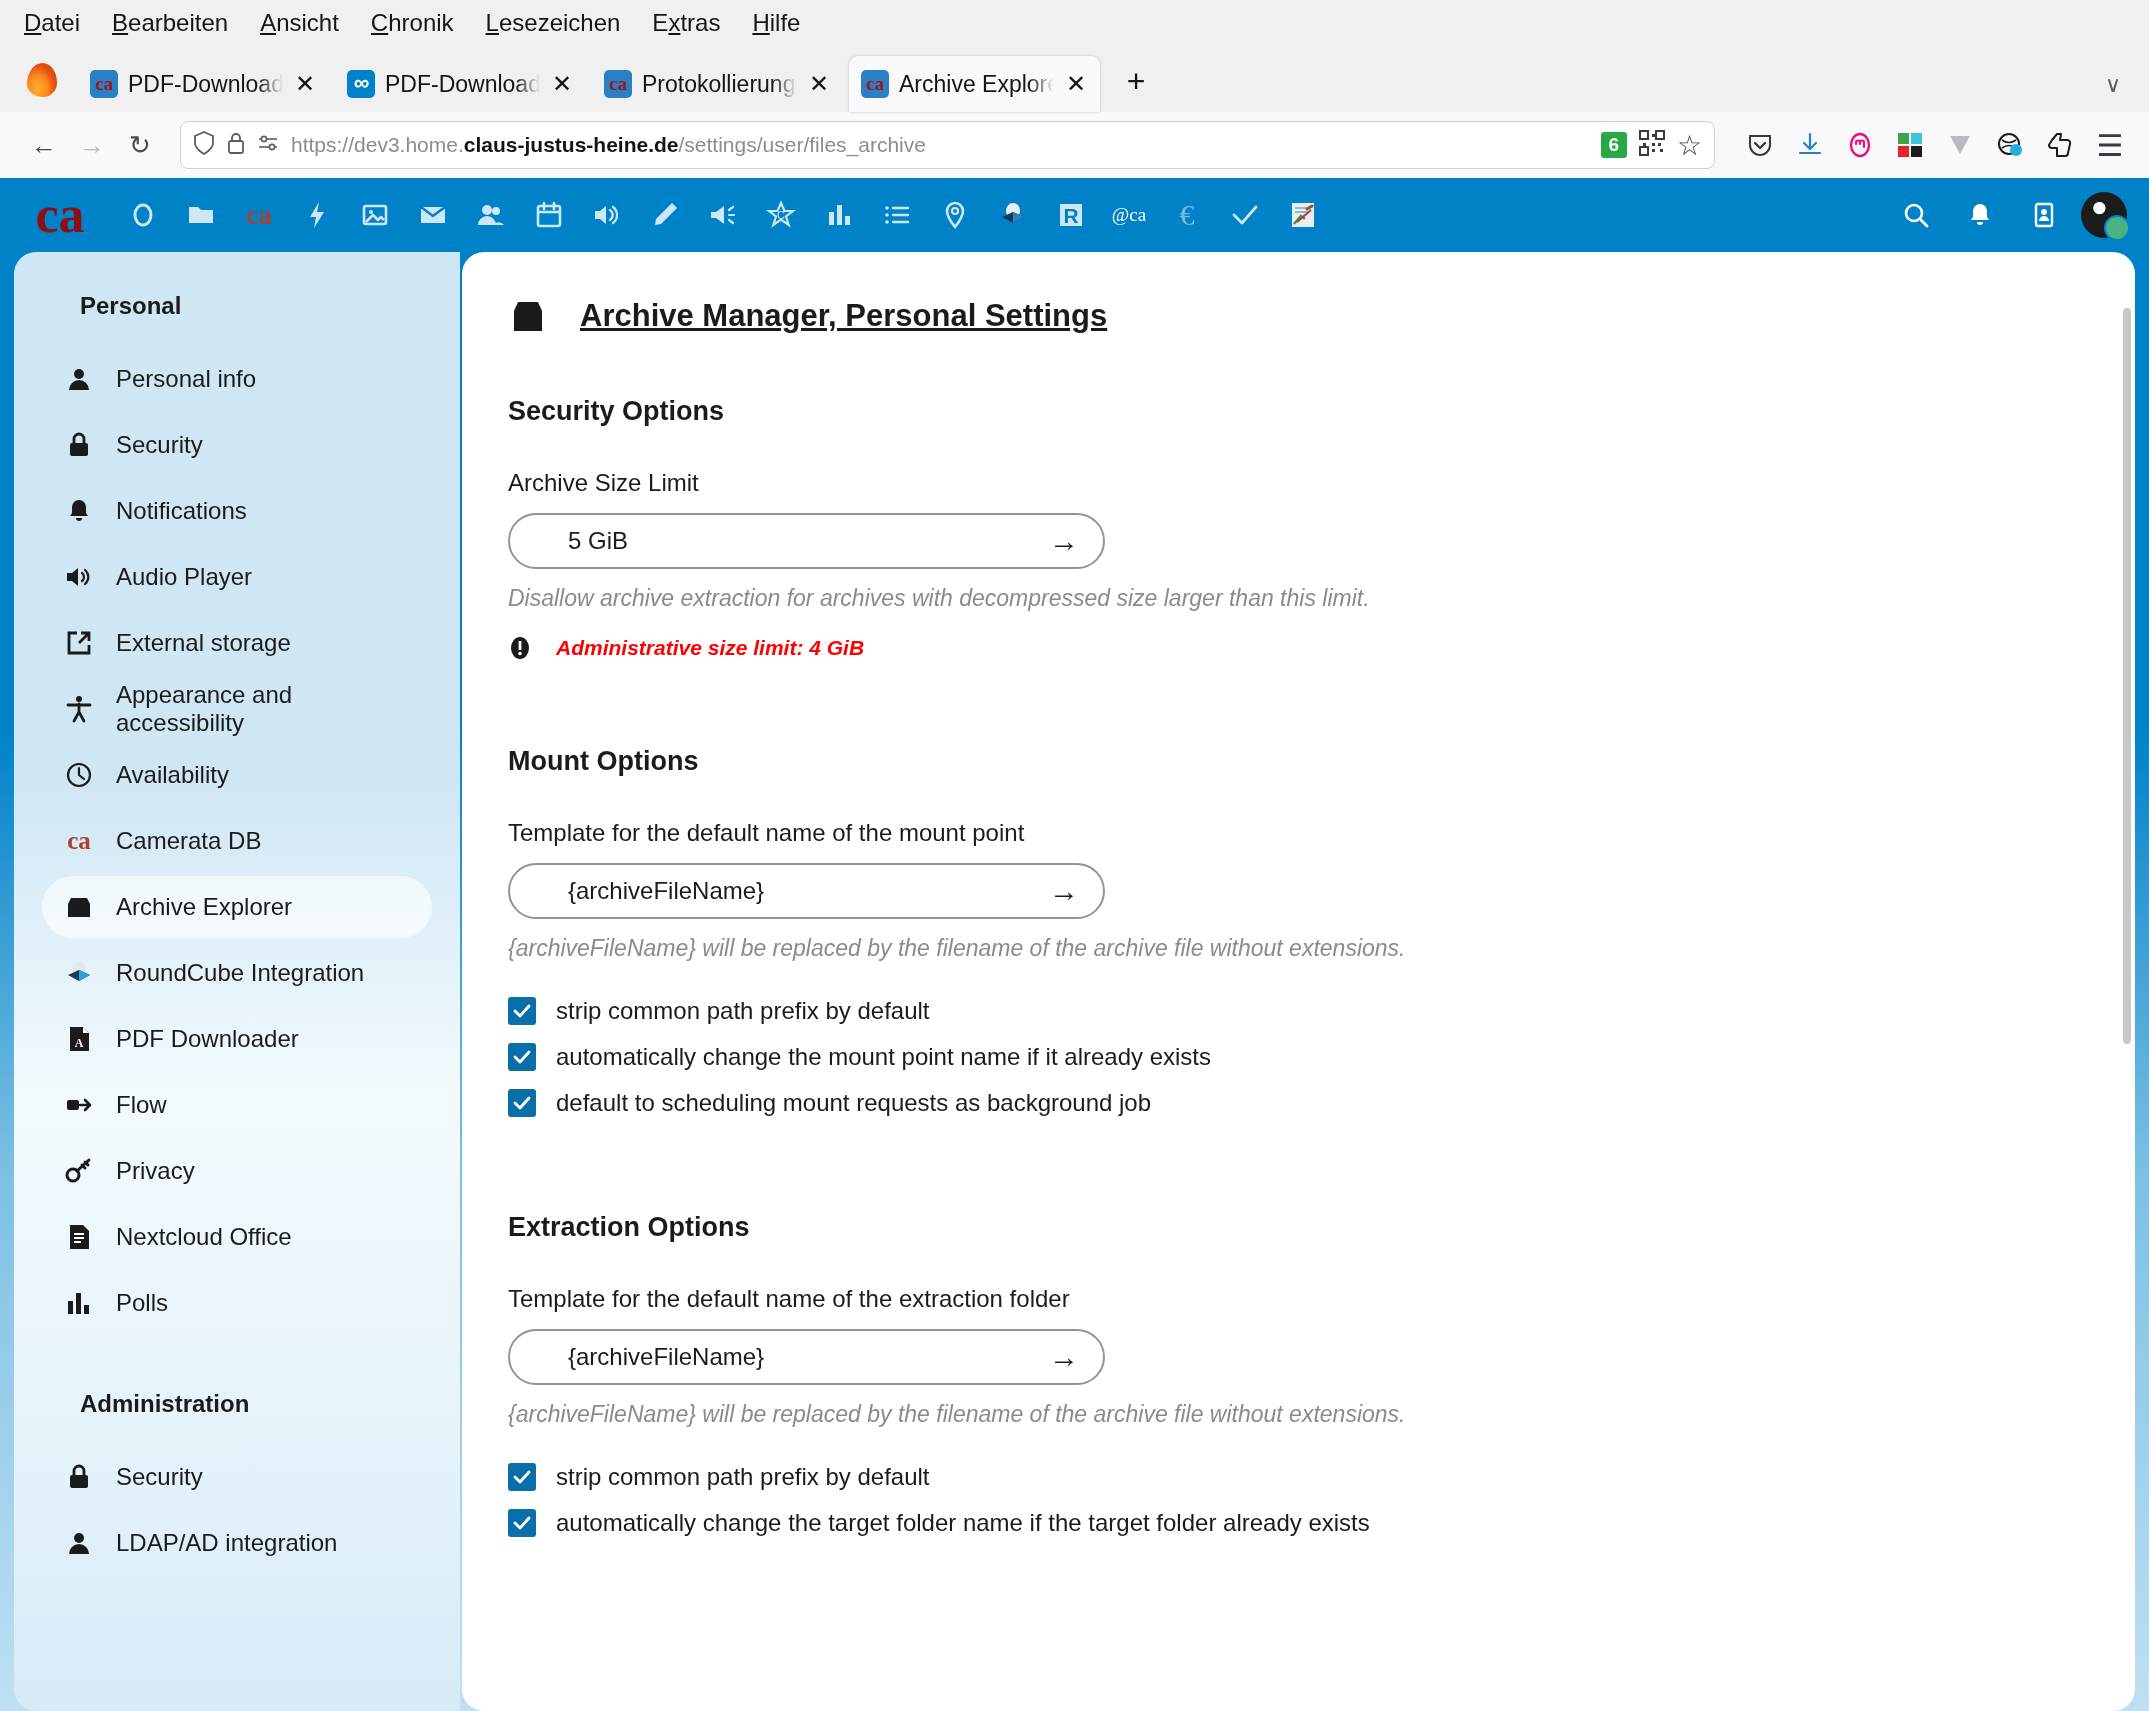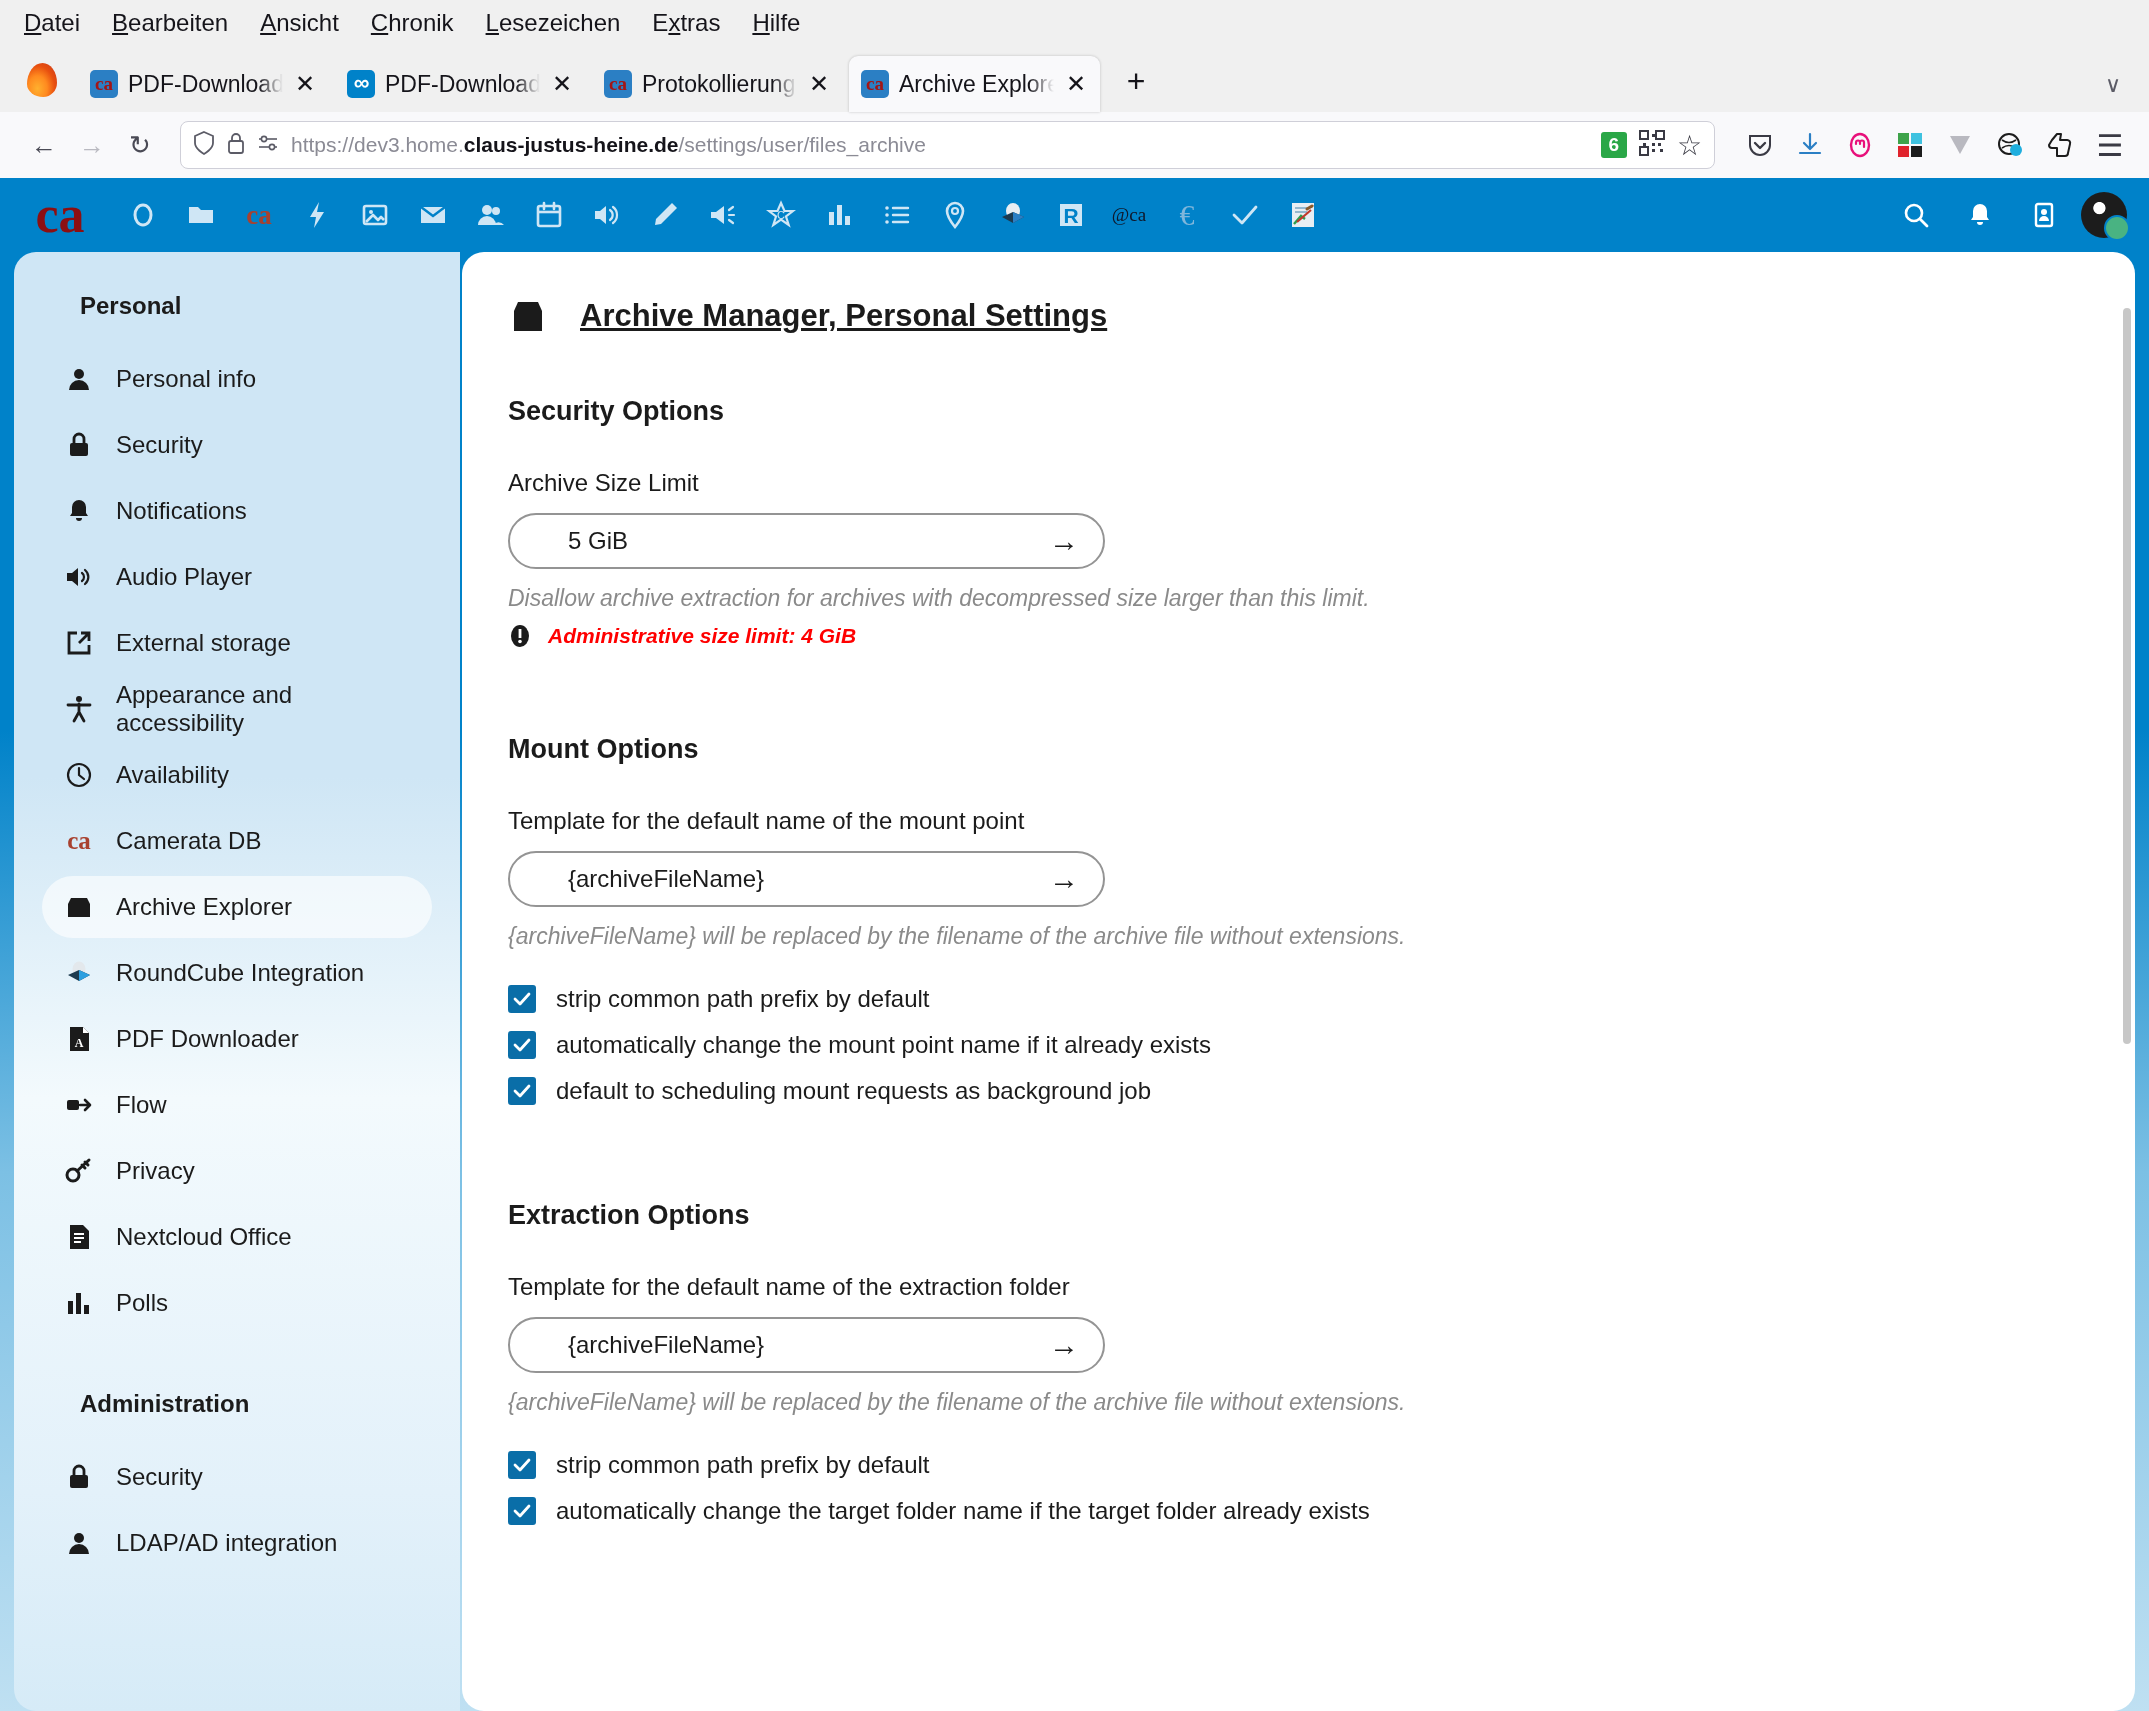--- a/index.html
+++ b/index.html
@@ -194,21 +194,21 @@
   }
   .input-submit {
     flex: none; width: 34px; height: 34px;
     display: flex; align-items: center; justify-content: center;
     font-size: 30px; color: #1b1b1b; background: none; border: none; cursor: pointer;
   }
   .hint {
     font-size: 23px; color: #8a8a8a; font-style: italic;
     margin-top: 16px;
   }
-  .warn-row { display: flex; align-items: center; gap: 16px; margin-top: 12px; text-align: center; }
+  .warn-row { display: flex; align-items: center; gap: 24px; margin-top: 24px; text-align: center; }
   .warn-icon { width: 24px; height: 24px; flex: none; }
   .warn-text { font-size: 21px; font-weight: 700; font-style: italic; color: #ff0000; }
 
   .check-list { margin-top: 26px; }
   .check-row { display: flex; align-items: center; gap: 20px; height: 46px; }
   .cbox {
     width: 28px; height: 28px; flex: none;
     background: #0a6ea8; border-radius: 3px;
     display: flex; align-items: center; justify-content: center;
   }
@@ -460,21 +460,21 @@
           <path d="M15 12 l11 5 l-11 6 z" fill="#2b7fc4"></path>
         </svg>
       </span>
     <span class="nc-app">
         <svg width="30" height="30" viewBox="0 0 30 30">
           <rect x="4" y="4" width="22" height="22" fill="#cfe6f5"></rect>
           <text x="15" y="23" font-size="21" fill="#0082c9" text-anchor="middle" font-family="Liberation Sans" font-weight="bold">R</text>
         </svg>
       </span>
     <span class="nc-app">
-        <span style="font-family:'Liberation Serif',serif;font-size:19px;color:#0f172a;">@ca</span>
+        <span style="font-family:'Liberation Serif',serif;font-size:19px;color:#ffffff;">@ca</span>
       </span>
     <span class="nc-app">
         <span style="font-size:30px;color:#7fb6db;font-family:'Liberation Serif',serif;">€</span>
       </span>
     <span class="nc-app">
         <svg width="30" height="30" viewBox="0 0 30 30">
           <path d="M4 15 l8 8 l14 -16" fill="none" stroke="#cfe6f5" stroke-width="2.8" stroke-linecap="round" stroke-linejoin="round"></path>
         </svg>
       </span>
     <span class="nc-app">

